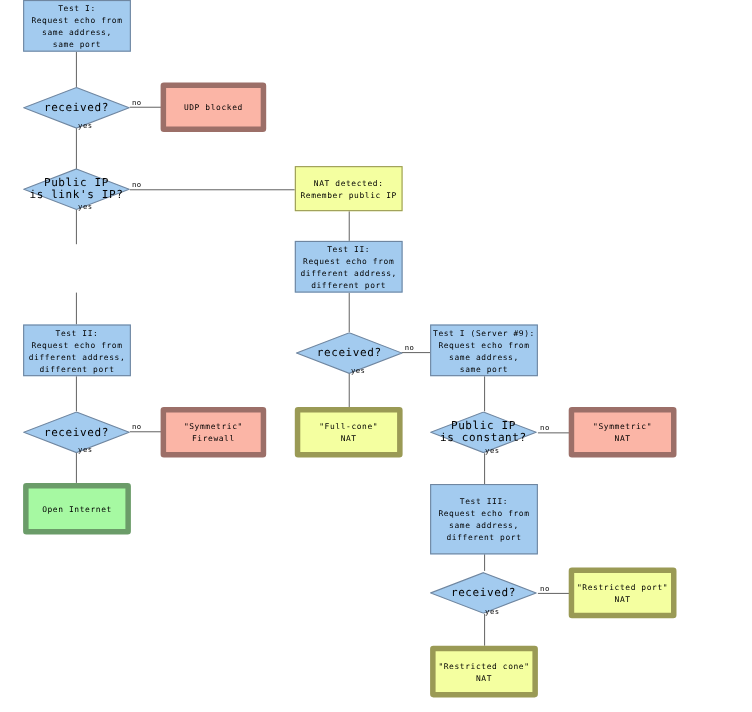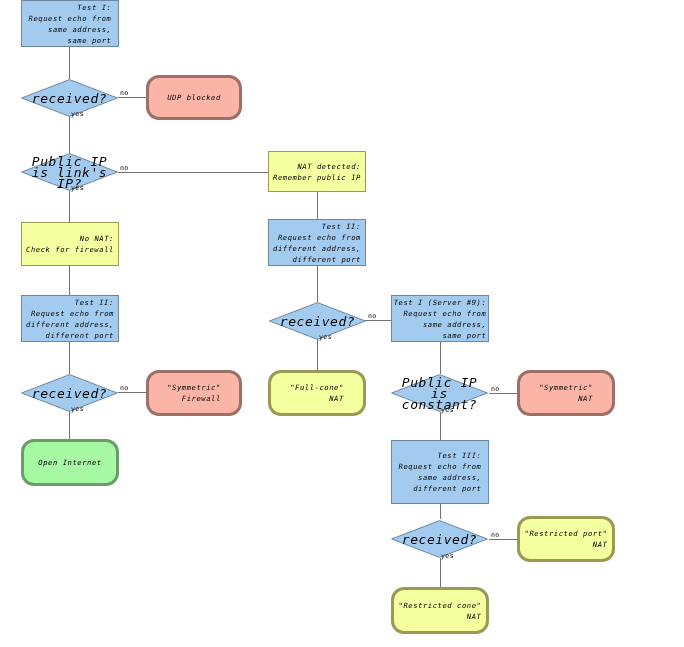--- a/index.html
+++ b/index.html
@@ -17,37 +17,36 @@
     background: #ffffff;
     overflow: hidden;
   }
   
   .node {
     position: absolute;
     box-sizing: border-box;
     display: flex;
     align-items: center;
     justify-content: center;
-    text-align: right;
+    text-align: center;
     font-size: 7.2px;
     line-height: 11px;
     letter-spacing: 0.55px;
     color: #000000;
     white-space: pre-line;
     z-index: 3;
-    font-style: italic;
   }
   .rect {
     border: 1px solid #7b7b7b;
   }
   .rect.blue   { background: #a3cbef; border-color: #6f86a0; }
   .rect.yellow { background: #f4ffa0; border-color: #9a9a55; }
   .round {
-    border: 3px solid #ec4899;
-    border-radius: 13px;
+    border: 5px solid #ec4899;
+    border-radius: 3px;
   }
   .round.yellow { background: #f4ffa0; border-color: #9a9a55; }
   .round.red    { background: #fbb5a6; border-color: #9c6f68; }
   .round.green  { background: #a6f9a2; border-color: #6b9c69; }
   
   .diamond {
     position: absolute;
     z-index: 3;
   }
   .diamond svg {
@@ -57,26 +56,25 @@
     display: block;
   }
   .diamond .dtext {
     position: absolute;
     left: 0; top: 0;
     width: 100%; height: 100%;
     display: flex;
     align-items: center;
     justify-content: center;
     text-align: center;
-    font-size: 13px;
+    font-size: 10px;
     line-height: 11px;
     letter-spacing: 0.55px;
     color: #000000;
     white-space: pre-line;
-    font-style: italic;
   }
   
   .ln {
     position: absolute;
     background: #707070;
     z-index: 1;
   }
   .lnv { width: 1px; }
   .lnh { height: 1px; }
   
@@ -132,22 +130,20 @@
   <div class="node round red" style="left:146px; top:75px; width:96px; height:45px;">UDP blocked</div>
 
   <div class="diamond" style="left:21px; top:153px; width:97px; height:38px;">
     <svg width="97" height="38" viewBox="0 0 97 38">
       <polygon points="48.5,0.6 96.4,19 48.5,37.4 0.6,19" fill="#a3cbef" stroke="#6f86a0" stroke-width="1"></polygon>
     </svg>
     <div class="dtext">Public IP
 is link's IP?</div>
   </div>
 
-  <div class="node rect yellow" style="left:21px; top:222px; width:98px; height:44px;">No NAT:
-Check for firewall</div>
 
   <div class="node rect blue" style="left:21px; top:295px; width:98px; height:47px;">Test II:
 Request echo from
 different address,
 different port</div>
 
   <div class="diamond" style="left:21px; top:374px; width:97px; height:38px;">
     <svg width="97" height="38" viewBox="0 0 97 38">
       <polygon points="48.5,0.6 96.4,19 48.5,37.4 0.6,19" fill="#a3cbef" stroke="#6f86a0" stroke-width="1"></polygon>
     </svg>

